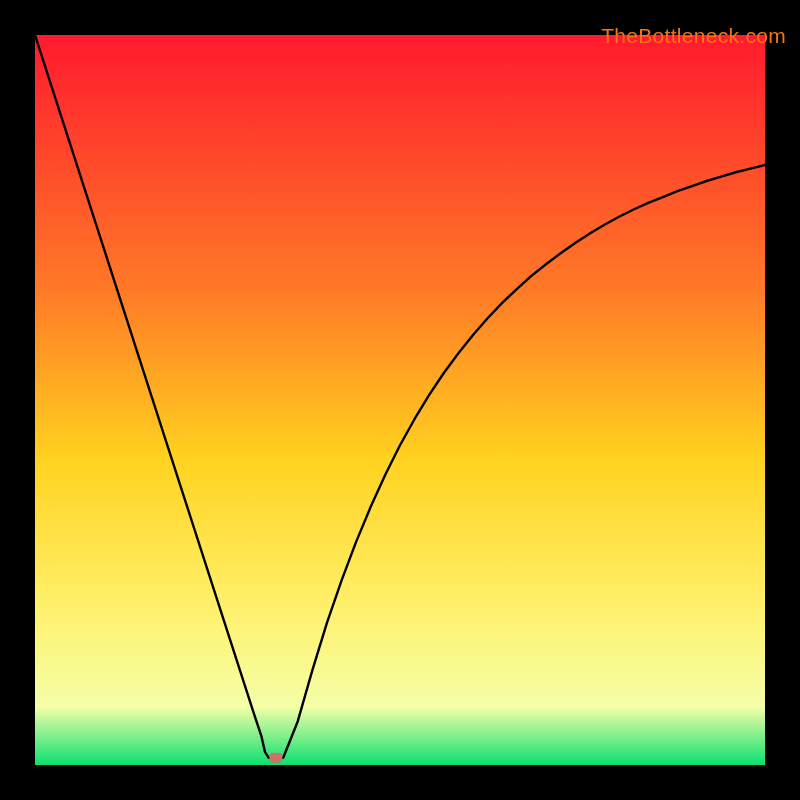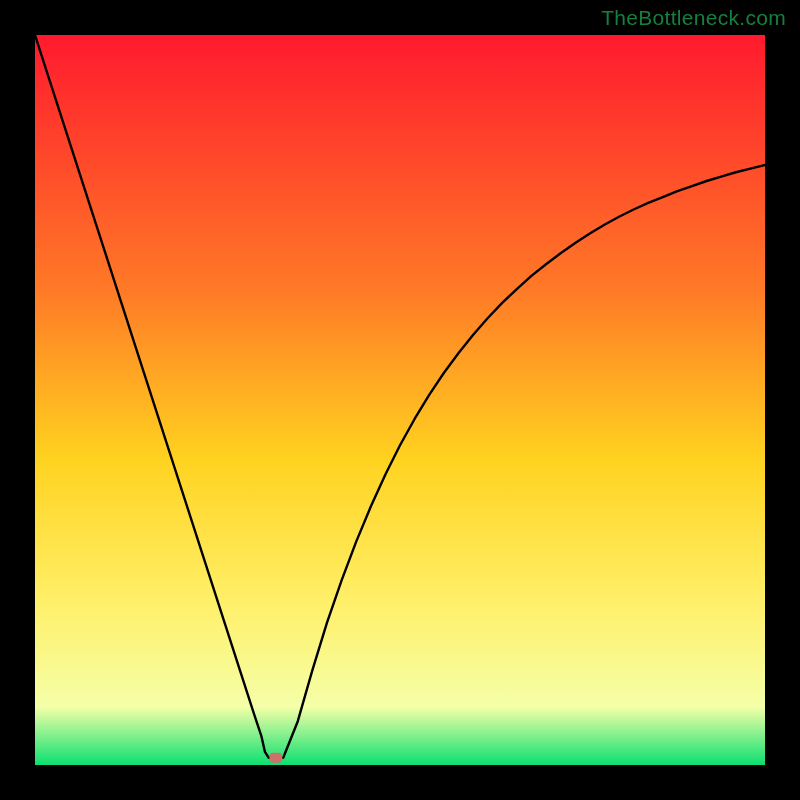--- a/index.html
+++ b/index.html
@@ -25,23 +25,23 @@
     top: 35px;
     width: 730px;
     height: 730px;
     overflow: hidden;
   }
   .plot-area svg {
     display: block;
   }
   .watermark {
     position: absolute;
-    top: 6px;
+    top: 24px;
     right: 14px;
-    color: #15803d;
+    color: #f97316;
     font-size: 21px;
     letter-spacing: 0.3px;
     font-weight: 400;
     font-family: Arial, Helvetica, sans-serif;
   }
 </style>
 </head>
 <body>
 
 <div class="frame">

